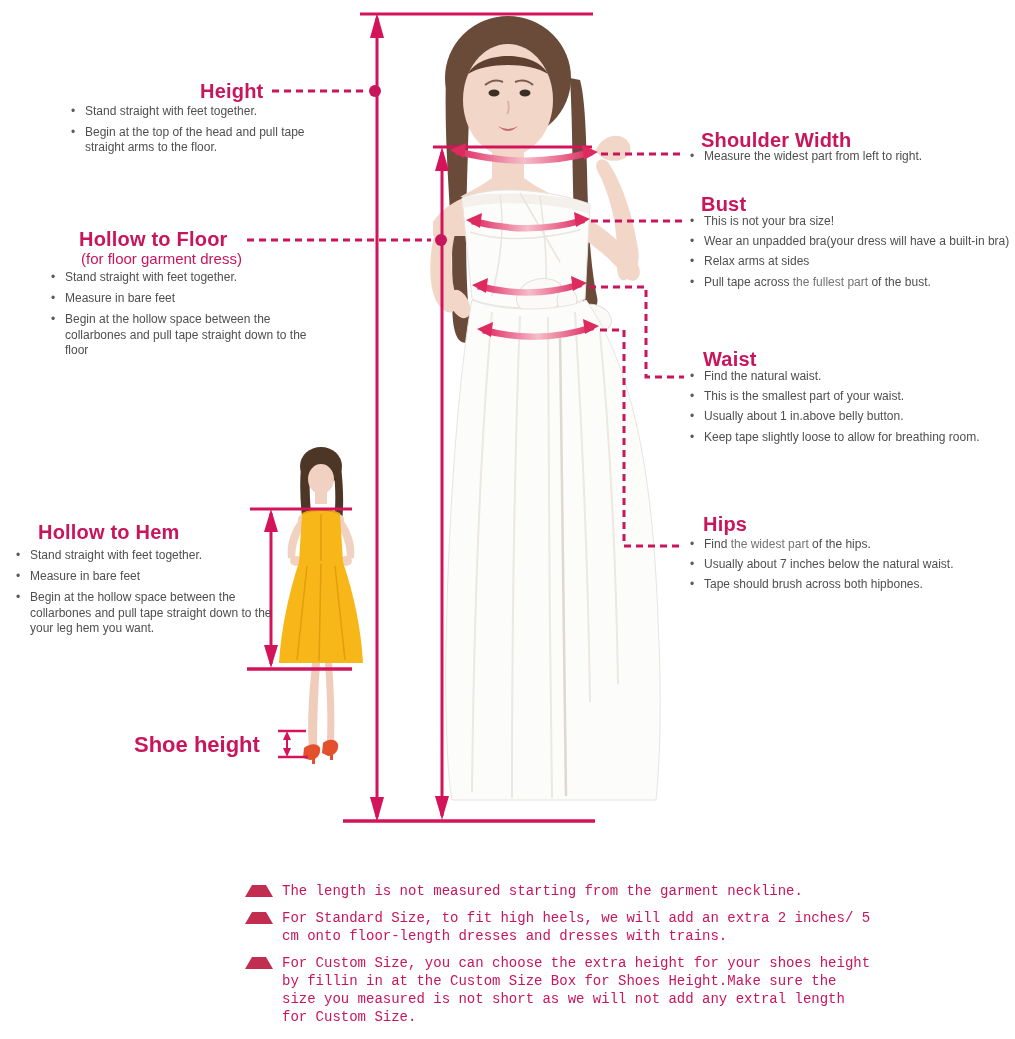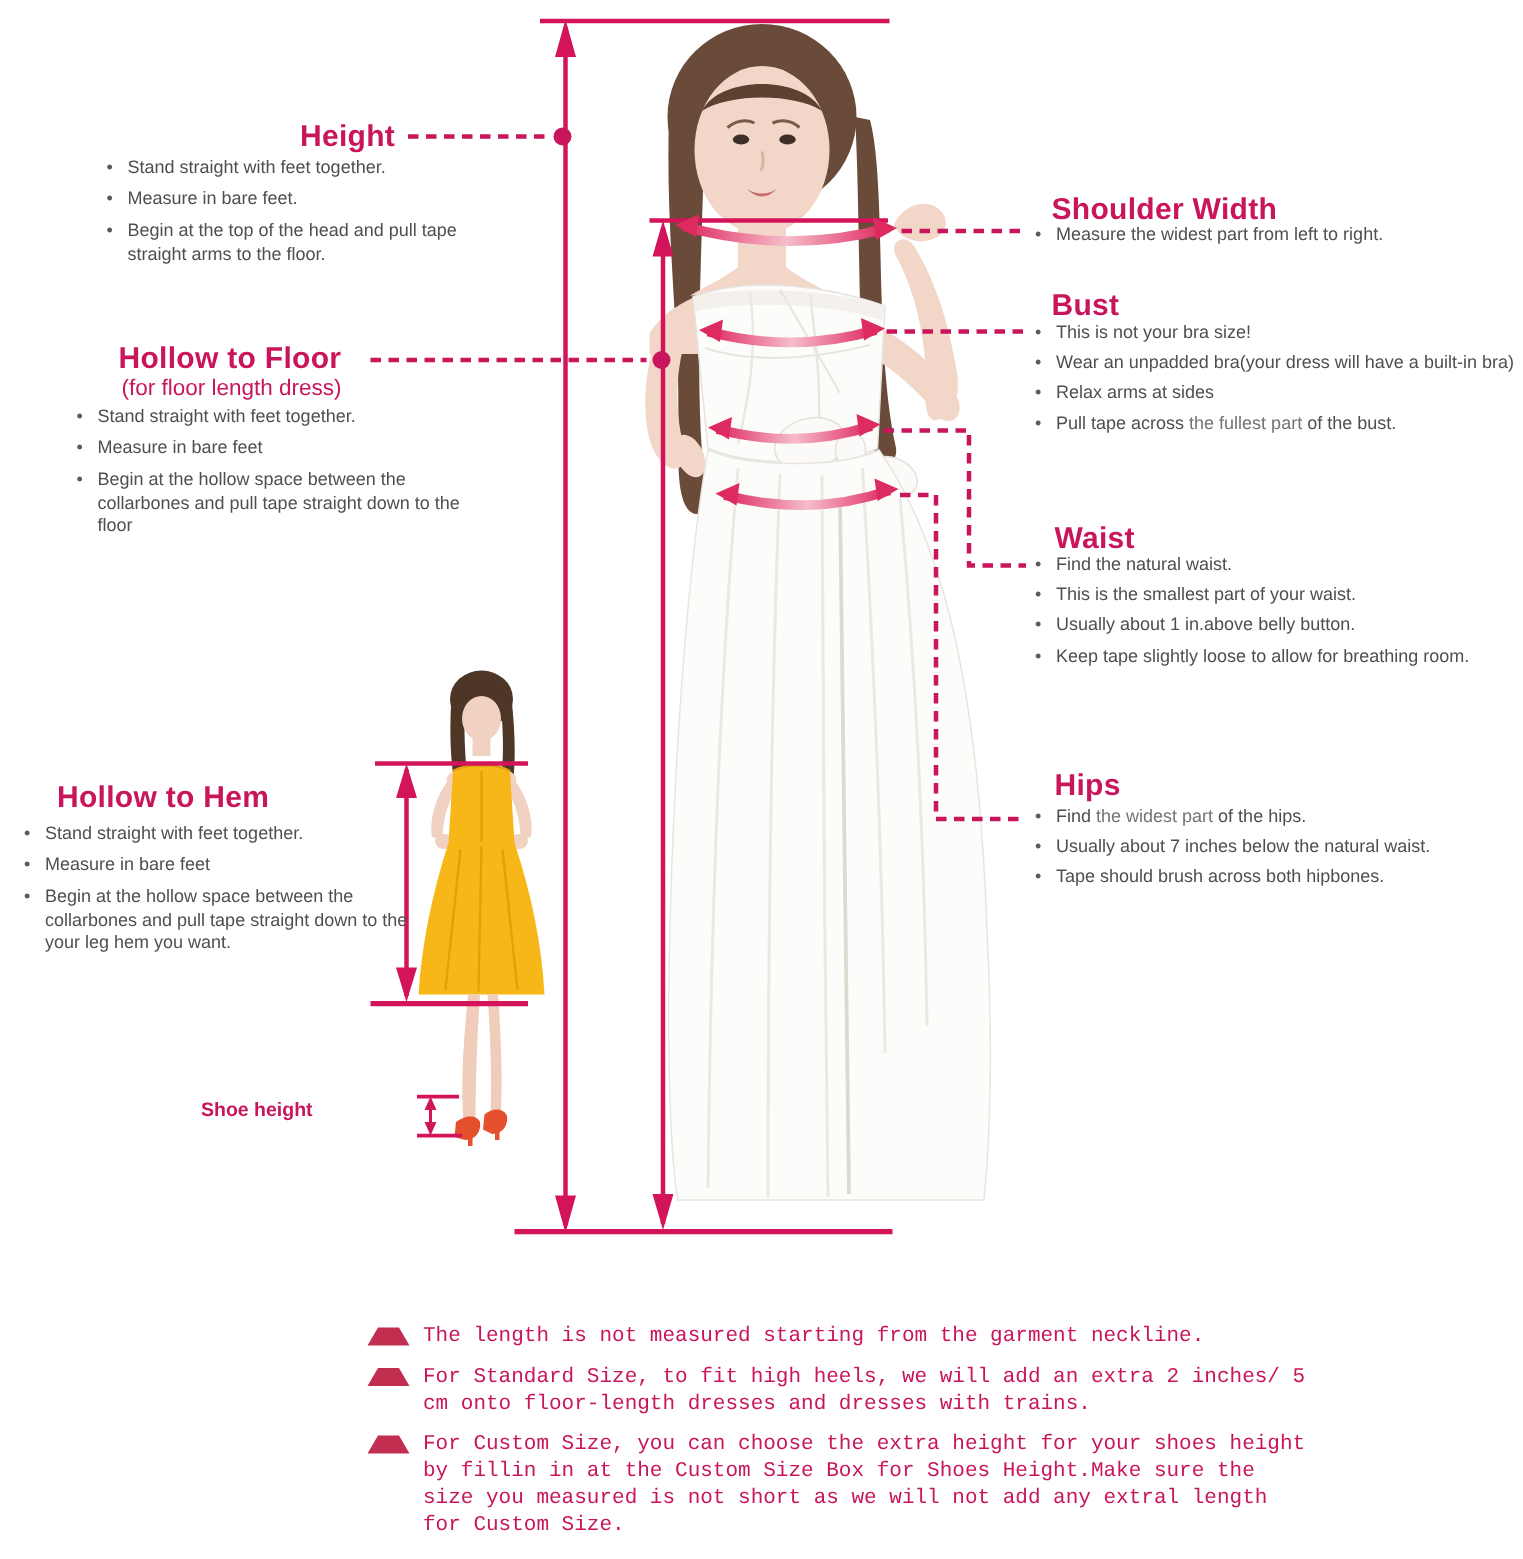--- a/index.html
+++ b/index.html
@@ -11,21 +11,21 @@
   .abs{position:absolute;z-index:2;}
   .sec-title{
     font-size:20px;font-weight:bold;color:#C8155C;letter-spacing:.2px;white-space:nowrap;
   }
   .sec-sub{font-size:15px;color:#C8155C;white-space:nowrap;}
   .meas-list{list-style:none;margin:0;padding:0 0 0 16px;font-size:12px;color:#4F4F4F;}
   .meas-list li{position:relative;line-height:1.27;margin-bottom:6px;}
   .meas-list li::before{content:"\2022";position:absolute;left:-14px;top:0;color:#5a5a5a;}
   .right .meas-list li{margin-bottom:5px;}
   .hl{color:#737373;}
-  .shoe-title{font-size:13px;font-weight:bold;color:#C8155C;white-space:nowrap;}
+  .shoe-title{font-size:22px;font-weight:bold;color:#C8155C;white-space:nowrap;}
   .notes{margin:0;padding:0;list-style:none;width:632px;}
   .notes li{display:flex;gap:9px;margin-bottom:9px;color:#C8155C;font-size:14px;line-height:1.29;font-family:Liberation Mono, monospace;}
   .tri{flex:0 0 14px;width:0;height:0;margin-top:3px;
        border-left:7px solid transparent;border-right:7px solid transparent;
        border-bottom:12px solid #C22E50;}
 </style>
 </head>
 <body>
 
 <div class="canvas">
@@ -190,26 +190,25 @@
       <line x1="278" y1="757" x2="308" y2="757" stroke-width="2.5"></line>
       <line x1="287" y1="734" x2="287" y2="754" stroke-width="2"></line>
       <polygon points="287,731 283,740 291,740" stroke="none"></polygon>
       <polygon points="287,757 283,748 291,748" stroke="none"></polygon>
     </g>
   </svg>
 
   <div class="abs sec-title" style="left:200px;top:80px;">Height</div>
   <ul class="abs meas-list" style="left:69px;top:104px;width:252px;">
     <li>Stand straight with feet together.</li>
-    <li>Measure in bare feet.</li>
     <li>Begin at the top of the head and pull tape straight arms to the floor.</li>
   </ul>
 
   <div class="abs sec-title" style="left:79px;top:228px;">Hollow to Floor</div>
-  <div class="abs sec-sub" style="left:81px;top:250px;">(for floor length dress)</div>
+  <div class="abs sec-sub" style="left:81px;top:250px;">(for floor garment dress)</div>
   <ul class="abs meas-list" style="left:49px;top:270px;width:268px;">
     <li>Stand straight with feet together.</li>
     <li>Measure in bare feet</li>
     <li>Begin at the hollow space between the collarbones and pull tape straight down to the floor</li>
   </ul>
 
   <div class="abs sec-title" style="left:38px;top:521px;">Hollow to Hem</div>
   <ul class="abs meas-list" style="left:14px;top:548px;width:256px;">
     <li>Stand straight with feet together.</li>
     <li>Measure in bare feet</li>

